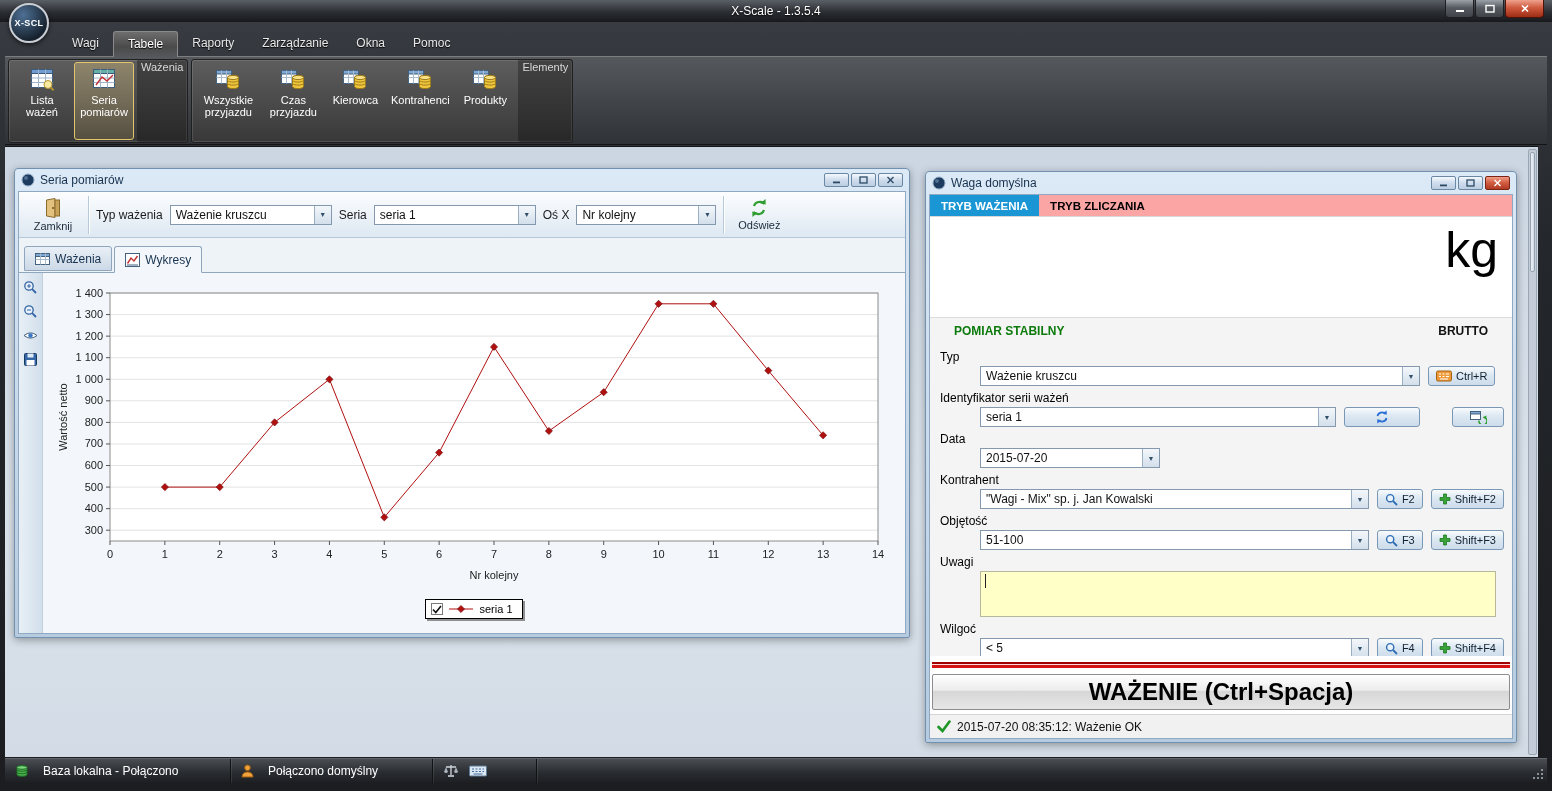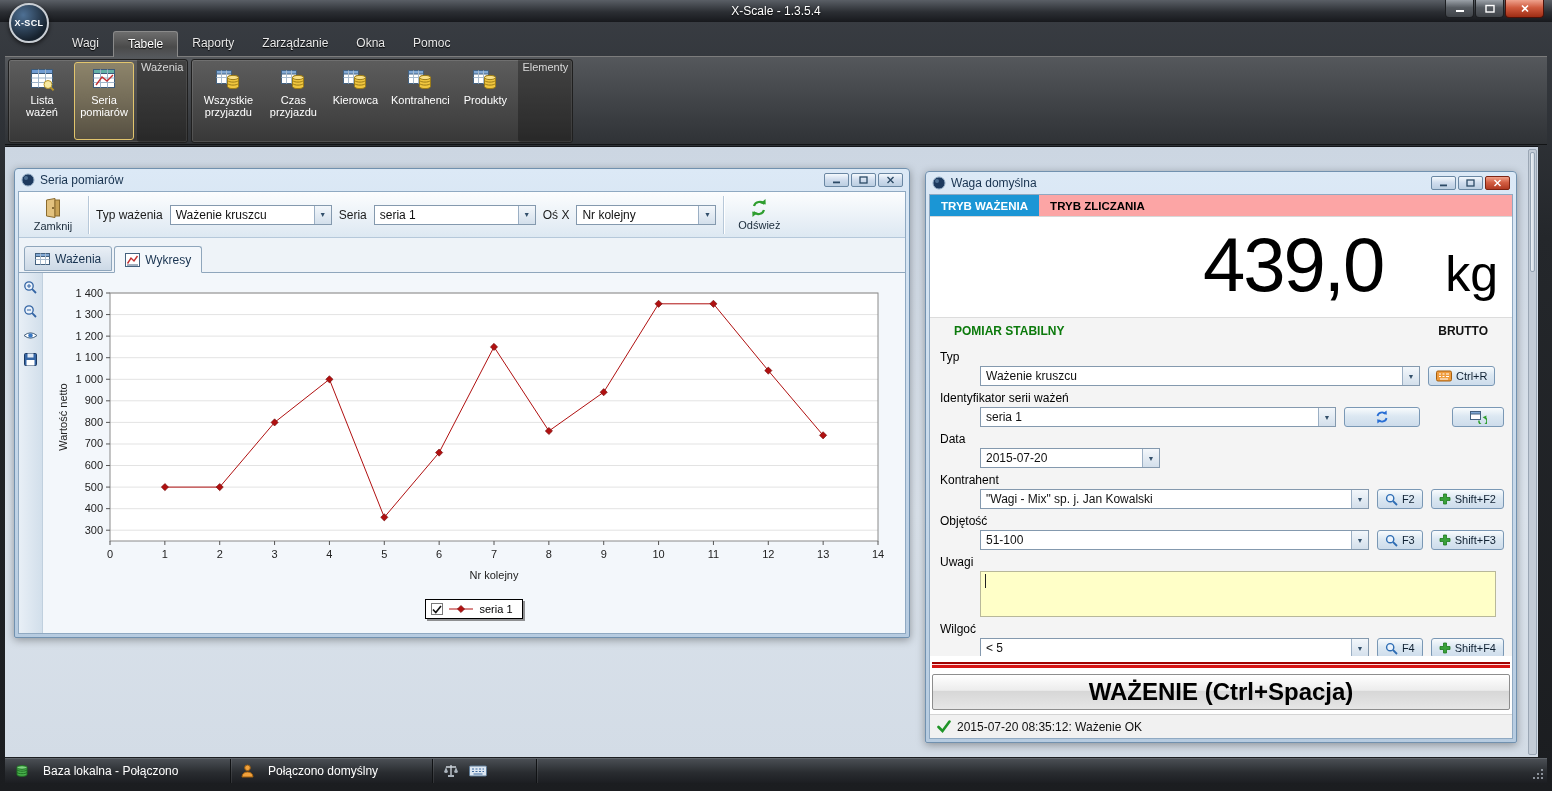--- a/index.html
+++ b/index.html
@@ -511,21 +511,20 @@
         </div>
       </div>
       <div class="cw-body scale-body">
 
         <div class="mode-tabs">
           <div class="mtab active">TRYB WAŻENIA</div>
           <div class="mtab">TRYB ZLICZANIA</div>
         </div>
 
         <div class="weight-display">
-          <span class="weight-value">439,0</span>
           <span class="weight-unit">kg</span>
         </div>
 
         <div class="weight-status-row">
           <span class="stable">POMIAR STABILNY</span>
           <span class="brutto">BRUTTO</span>
         </div>
 
         <div class="form">
           <div class="f-label">Typ</div>

